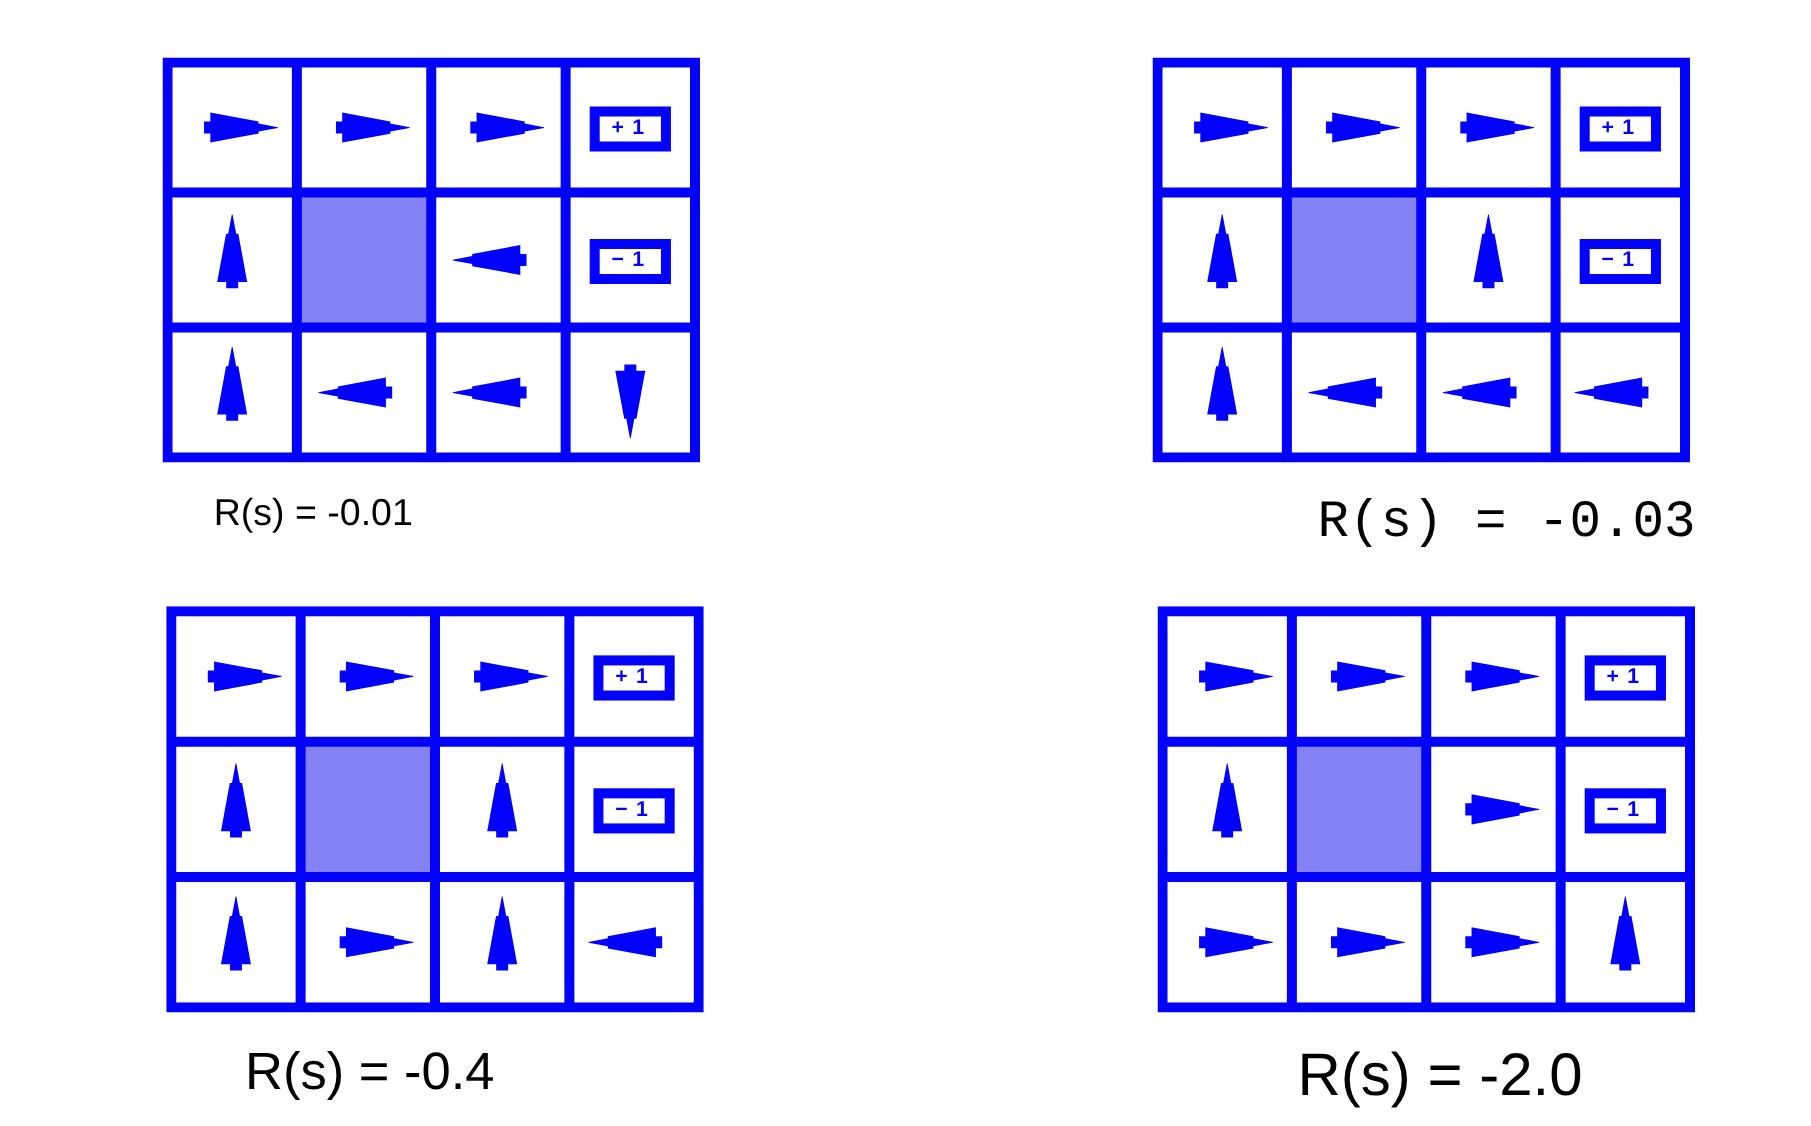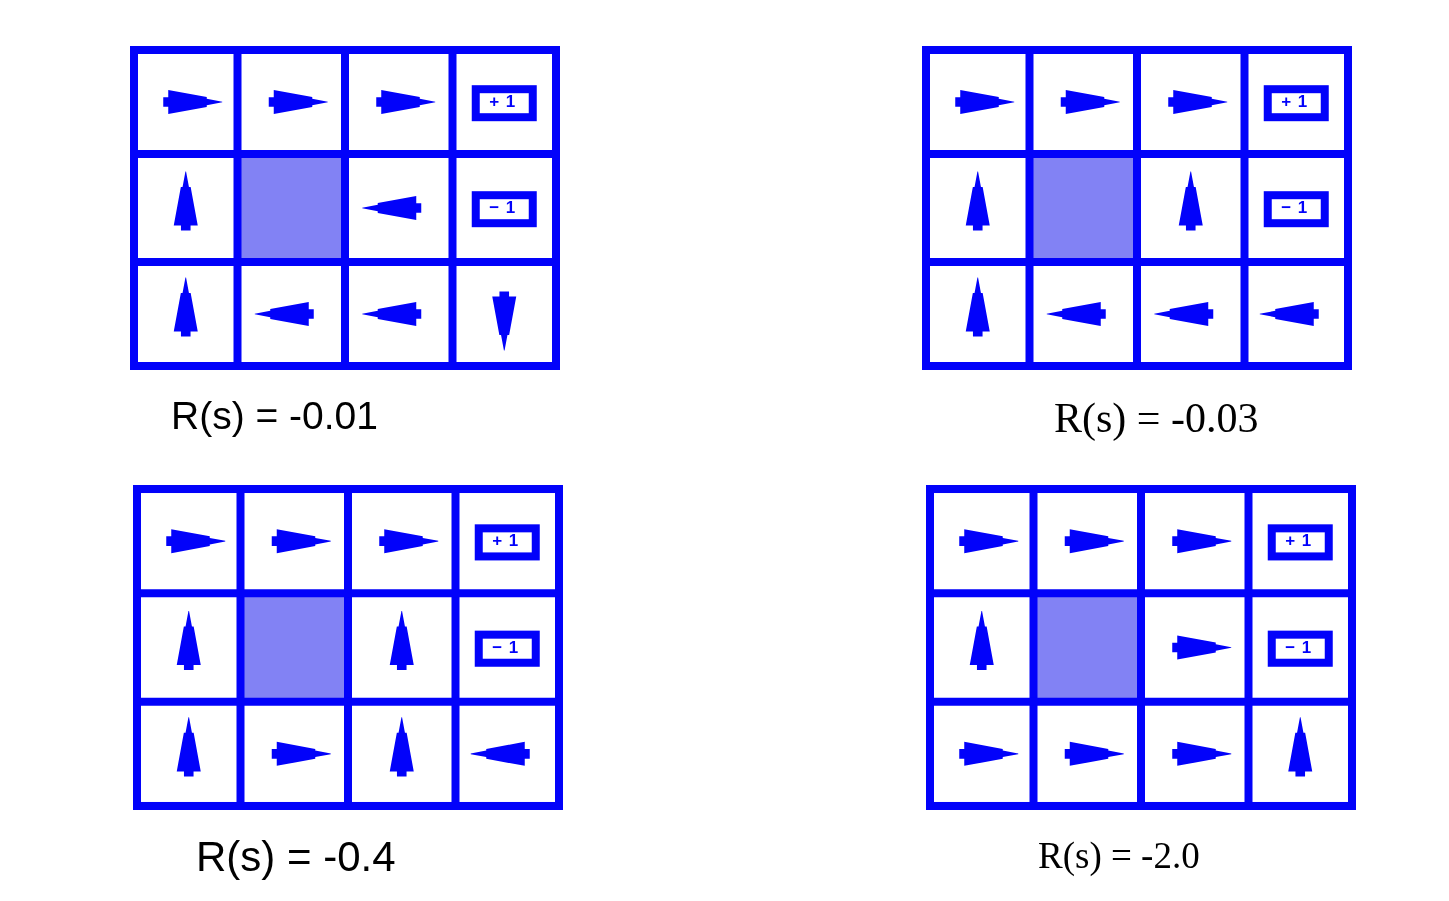--- a/index.html
+++ b/index.html
@@ -85,15 +85,15 @@
     <text x="372.75" y="61.00" font-family="Liberation Sans, sans-serif" font-size="17" font-weight="bold" fill="#0202fa" text-anchor="middle" letter-spacing="1">+ 1</text>
 <polygon points="-29.0,-4.8 -24.0,-4.8 -24.0,-12.0 14.5,-4.9 14.5,-3.2 30.0,-0.3 30.0,0.3 14.5,3.2 14.5,4.9 -24.0,12.0 -24.0,4.8 -29.0,4.8" fill="#0202fa" transform="translate(55.75,155.50) rotate(270)"></polygon>
 <polygon points="-29.0,-4.8 -24.0,-4.8 -24.0,-12.0 14.5,-4.9 14.5,-3.2 30.0,-0.3 30.0,0.3 14.5,3.2 14.5,4.9 -24.0,12.0 -24.0,4.8 -29.0,4.8" fill="#0202fa" transform="translate(275.25,162.00) rotate(0)"></polygon>
 <rect x="345.75" y="149.20" width="57" height="28" fill="#ffffff" stroke="#0202fa" stroke-width="8"></rect>
     <text x="372.75" y="167.00" font-family="Liberation Sans, sans-serif" font-size="17" font-weight="bold" fill="#0202fa" text-anchor="middle" letter-spacing="1">− 1</text>
 <polygon points="-29.0,-4.8 -24.0,-4.8 -24.0,-12.0 14.5,-4.9 14.5,-3.2 30.0,-0.3 30.0,0.3 14.5,3.2 14.5,4.9 -24.0,12.0 -24.0,4.8 -29.0,4.8" fill="#0202fa" transform="translate(62.25,268.00) rotate(0)"></polygon>
 <polygon points="-29.0,-4.8 -24.0,-4.8 -24.0,-12.0 14.5,-4.9 14.5,-3.2 30.0,-0.3 30.0,0.3 14.5,3.2 14.5,4.9 -24.0,12.0 -24.0,4.8 -29.0,4.8" fill="#0202fa" transform="translate(167.75,268.00) rotate(0)"></polygon>
 <polygon points="-29.0,-4.8 -24.0,-4.8 -24.0,-12.0 14.5,-4.9 14.5,-3.2 30.0,-0.3 30.0,0.3 14.5,3.2 14.5,4.9 -24.0,12.0 -24.0,4.8 -29.0,4.8" fill="#0202fa" transform="translate(275.25,268.00) rotate(0)"></polygon>
 <polygon points="-29.0,-4.8 -24.0,-4.8 -24.0,-12.0 14.5,-4.9 14.5,-3.2 30.0,-0.3 30.0,0.3 14.5,3.2 14.5,4.9 -24.0,12.0 -24.0,4.8 -29.0,4.8" fill="#0202fa" transform="translate(374.25,261.50) rotate(270)"></polygon>
 </svg>
-<div style="position:absolute;left:171px;top:395.5px;font-family:'Liberation Sans',sans-serif;font-size:39px;color:#000;white-space:nowrap;line-height:1">R(s) = -0.01</div>
-<div style="position:absolute;left:1054px;top:396.5px;font-family:Liberation Serif, serif;font-size:42px;color:#000;white-space:nowrap;line-height:1">R(s) = -0.03</div>
+<div style="position:absolute;left:171px;top:395.5px;font-family:'Liberation Sans',sans-serif;font-size:30px;color:#000;white-space:nowrap;line-height:1">R(s) = -0.01</div>
+<div style="position:absolute;left:1054px;top:396.5px;font-family:Liberation Mono, monospace;font-size:42px;color:#000;white-space:nowrap;line-height:1">R(s) = -0.03</div>
 <div style="position:absolute;left:196px;top:835.5px;font-family:Liberation Sans, sans-serif;font-size:42px;color:#000;white-space:nowrap;line-height:1">R(s) = -0.4</div>
-<div style="position:absolute;left:1038px;top:836.5px;font-family:Liberation Serif, serif;font-size:37px;color:#000;white-space:nowrap;line-height:1">R(s) = -2.0</div>
+<div style="position:absolute;left:1038px;top:836.5px;font-family:Liberation Sans, sans-serif;font-size:48px;color:#000;white-space:nowrap;line-height:1">R(s) = -2.0</div>
 </body></html>

